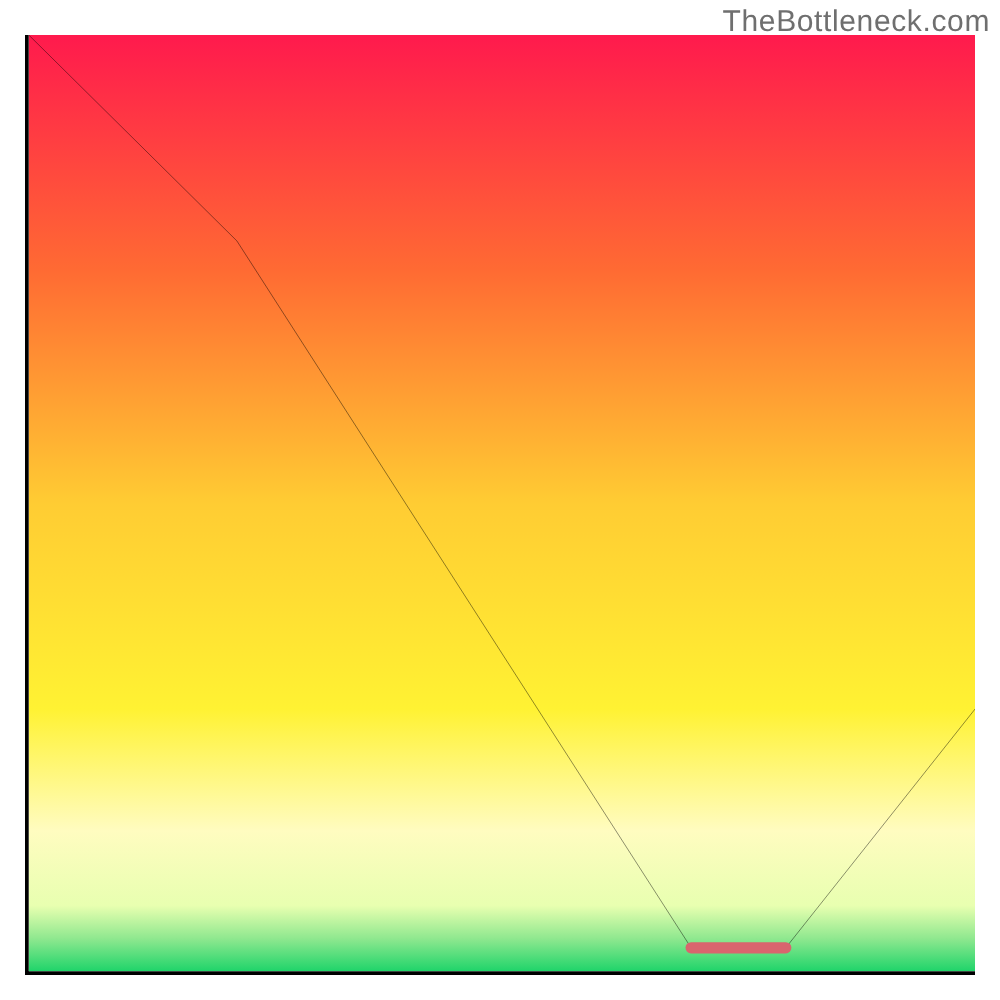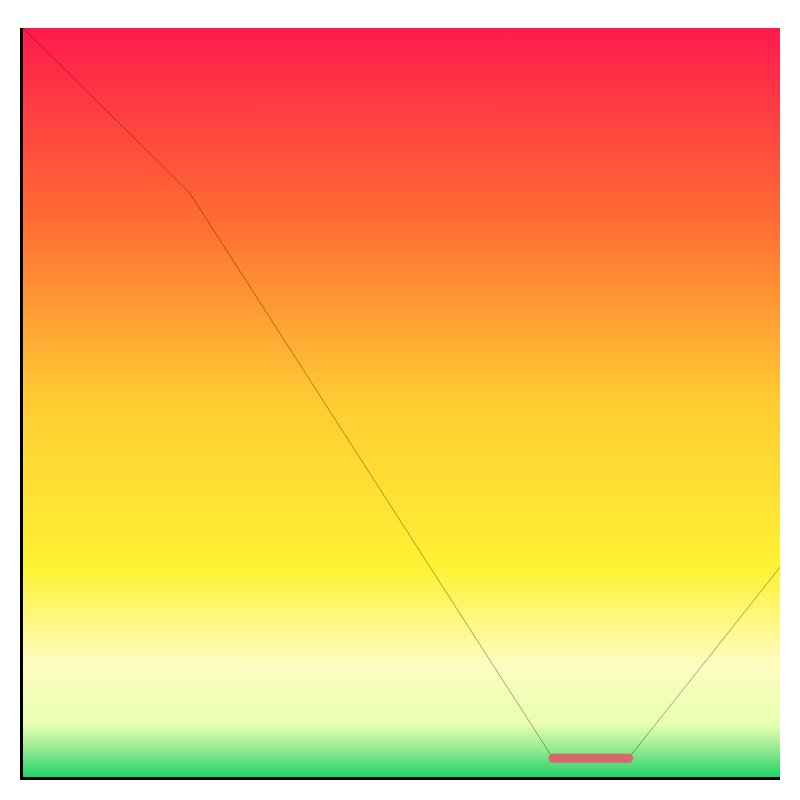--- a/index.html
+++ b/index.html
@@ -39,20 +39,21 @@
     left: 0;
     top: 0;
     width: 757px;   
     height: 749px;  
   }
 </style>
 </head>
 <body>
 
 <div class="outer">
+  <div class="watermark">TheBottleneck.com</div>
 
   <div class="plot-frame">
     <svg class="bg" viewBox="0 0 100 100" preserveAspectRatio="none">
       <defs>
         <linearGradient id="grad" x1="0" y1="0" x2="0" y2="1">
             <stop offset="0%" stop-color="#ff1a4d"></stop>
             <stop offset="25%" stop-color="#ff6a33"></stop>
             <stop offset="50%" stop-color="#ffcc33"></stop>
             <stop offset="72%" stop-color="#fff233"></stop>
             <stop offset="85%" stop-color="#fffcc0"></stop>

